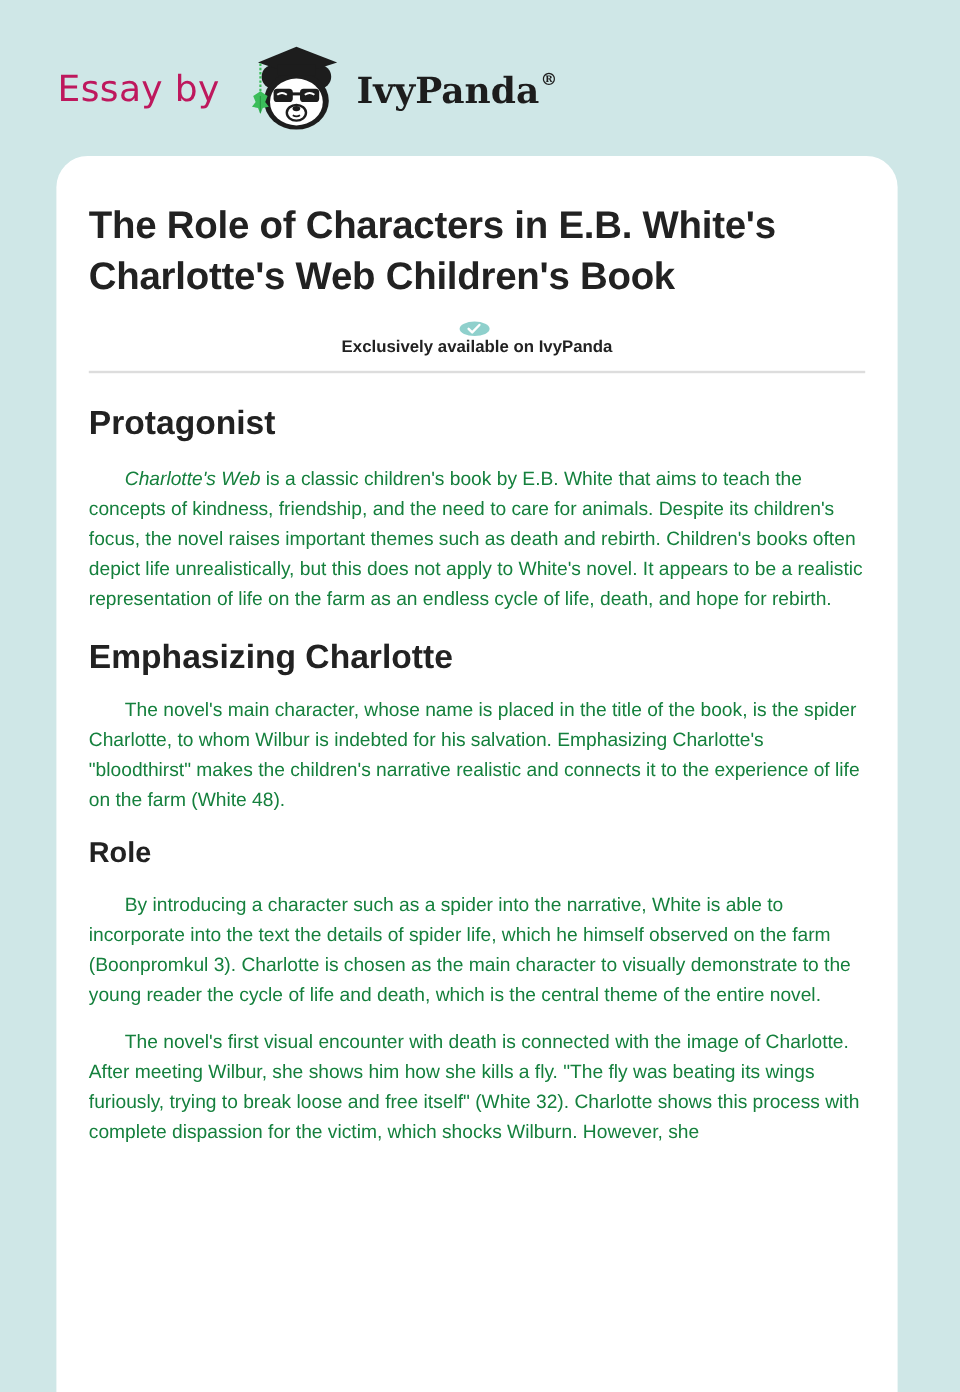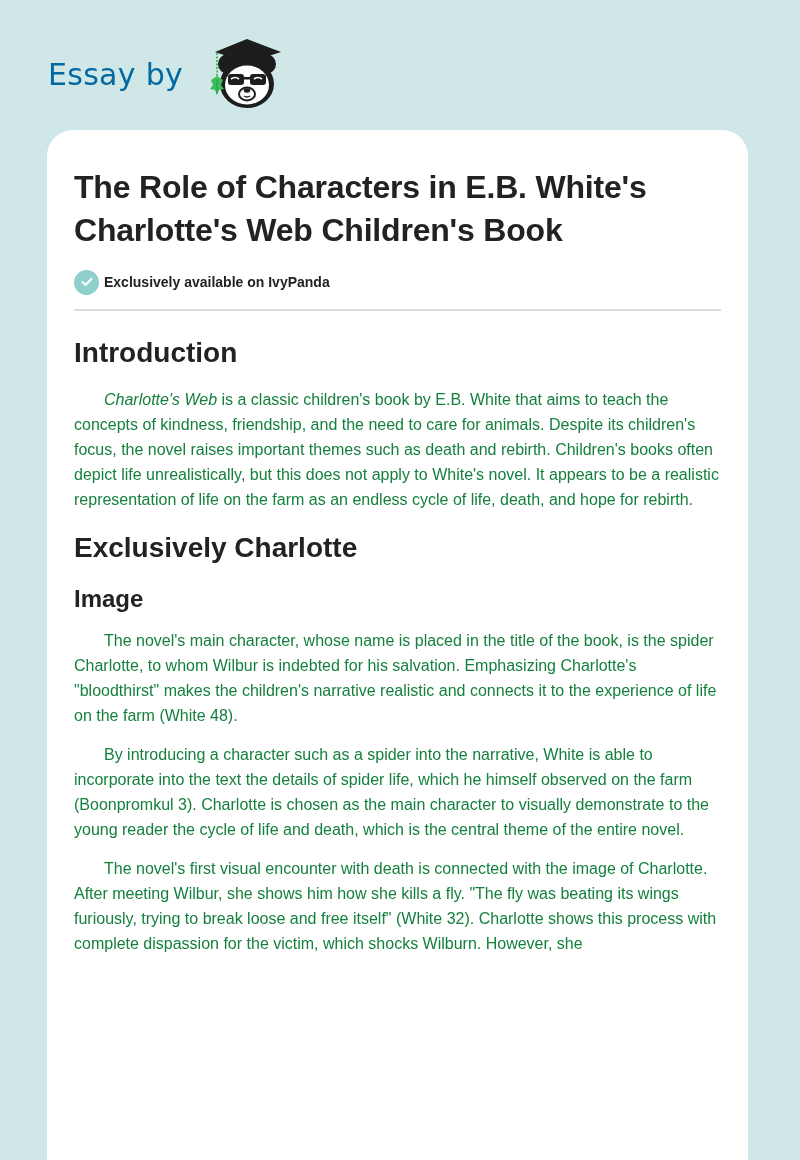--- a/index.html
+++ b/index.html
@@ -19,21 +19,21 @@
     position: absolute;
     left: 48px;
     top: 34px;
     height: 76px;
     display: flex;
     align-items: center;
   }
   .essay-by {
     font-family: "DejaVu Sans", sans-serif;
     font-size: 30px;
-    color: #0369a1;
+    color: #be185d;
     letter-spacing: 0.3px;
     margin-right: 18px;
     position: relative;
     top: 2px;
   }
   .logo-mark {
     width: 92px;
     height: 76px;
     position: relative;
   }
@@ -70,20 +70,21 @@
     line-height: 43px;
     font-weight: bold;
     color: #222;
     letter-spacing: -0.2px;
   }
   .exclusive {
     display: flex;
     align-items: center;
     margin-top: 16px;
     height: 28px;
+    flex-direction: column;
   }
   .check {
     width: 25px;
     height: 25px;
     border-radius: 50%;
     background: #8fd0cc;
     display: flex;
     align-items: center;
     justify-content: center;
     margin-right: 5px;
@@ -154,39 +155,40 @@
 
       <polygon points="14,18 46,5 80,18 46,29" fill="#1d1d1d"></polygon>
       <rect x="30" y="20" width="32" height="9" fill="#1d1d1d"></rect>
 
       <line x1="16" y1="19" x2="16" y2="44" stroke="#3bbd5a" stroke-width="1.8" stroke-dasharray="2,1.5"></line>
 
       <path d="M16 42 l-6 4 l2 5 l-3 4 l5 1 l2 5 l2 -5 l5 -1 l-3 -4 l2 -5 z" fill="#3bbd5a"></path>
       <line x1="16" y1="46" x2="16" y2="60" stroke="#2a9a46" stroke-width="1"></line>
     </svg>
   </div>
+  <span class="brand"><span>IvyPanda</span><sup>®</sup></span>
 </div>
 
 <div class="card">
   <h1>The Role of Characters in E.B. White's Charlotte's Web Children's Book</h1>
 
   <div class="exclusive">
     <span class="check">
       <svg width="12" height="10" viewBox="0 0 12 10">
         <path d="M1.5 5 L4.5 8 L10.5 1.8" stroke="#ffffff" stroke-width="2" fill="none" stroke-linecap="round" stroke-linejoin="round"></path>
       </svg>
     </span>
     <span class="exclusive-text">Exclusively available on IvyPanda</span>
   </div>
 
   <div class="divider"></div>
 
-  <h2 class="intro-h">Introduction</h2>
+  <h2 class="intro-h">Protagonist</h2>
   <p class="p-intro"><em>Charlotte's Web</em><span> is a classic children's book by E.B. White that aims to teach the concepts of kindness, friendship, and the need to care for animals. Despite its children's focus, the novel raises important themes such as death and rebirth. Children's books often depict life unrealistically, but this does not apply to White's novel. It appears to be a realistic representation of life on the farm as an endless cycle of life, death, and hope for rebirth.</span></p>
 
-  <h2 class="prot-h">Exclusively Charlotte</h2>
+  <h2 class="prot-h">Emphasizing Charlotte</h2>
 
-  <h3 class="image-h">Image</h3>
   <p class="p-image">The novel's main character, whose name is placed in the title of the book, is the spider Charlotte, to whom Wilbur is indebted for his salvation. Emphasizing Charlotte's "bloodthirst" makes the children's narrative realistic and connects it to the experience of life on the farm (White 48).</p>
 
+  <h3 class="role-h">Role</h3>
   <p class="p-role">By introducing a character such as a spider into the narrative, White is able to incorporate into the text the details of spider life, which he himself observed on the farm (Boonpromkul 3). Charlotte is chosen as the main character to visually demonstrate to the young reader the cycle of life and death, which is the central theme of the entire novel.</p>
   <p class="p-fly">The novel's first visual encounter with death is connected with the image of Charlotte. After meeting Wilbur, she shows him how she kills a fly. "The fly was beating its wings furiously, trying to break loose and free itself" (White 32). Charlotte shows this process with complete dispassion for the victim, which shocks Wilburn. However, she</p>
 </div>
 
 </body></html>

